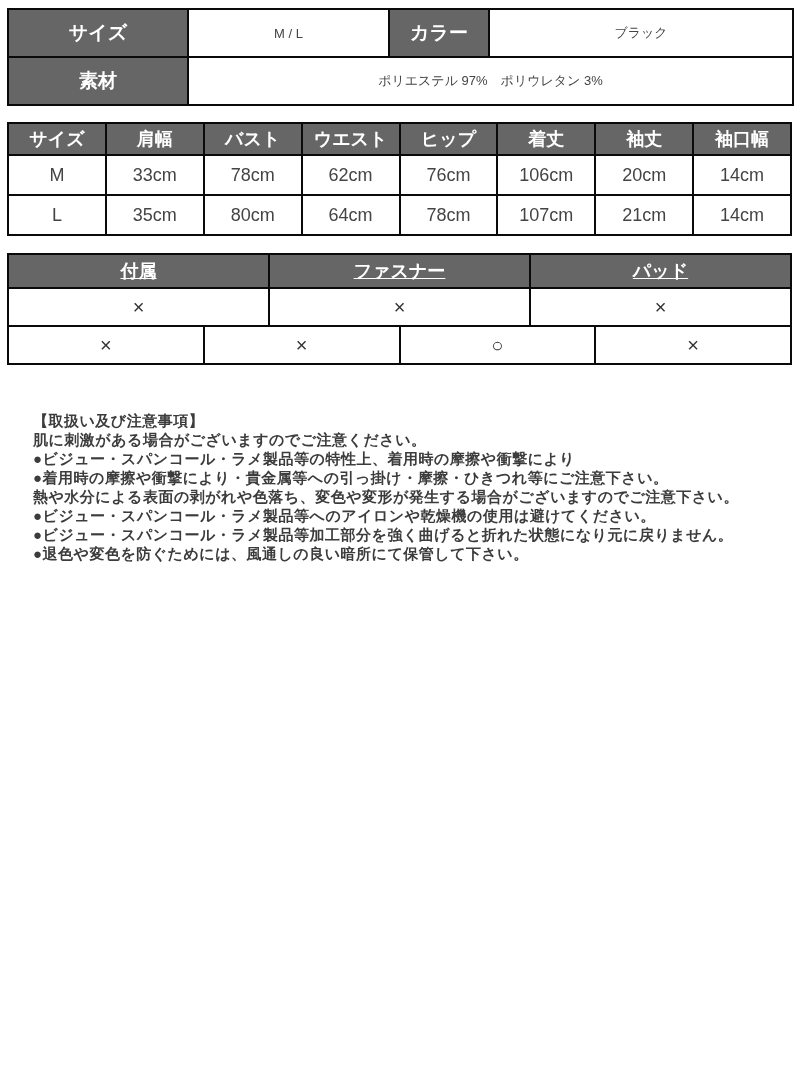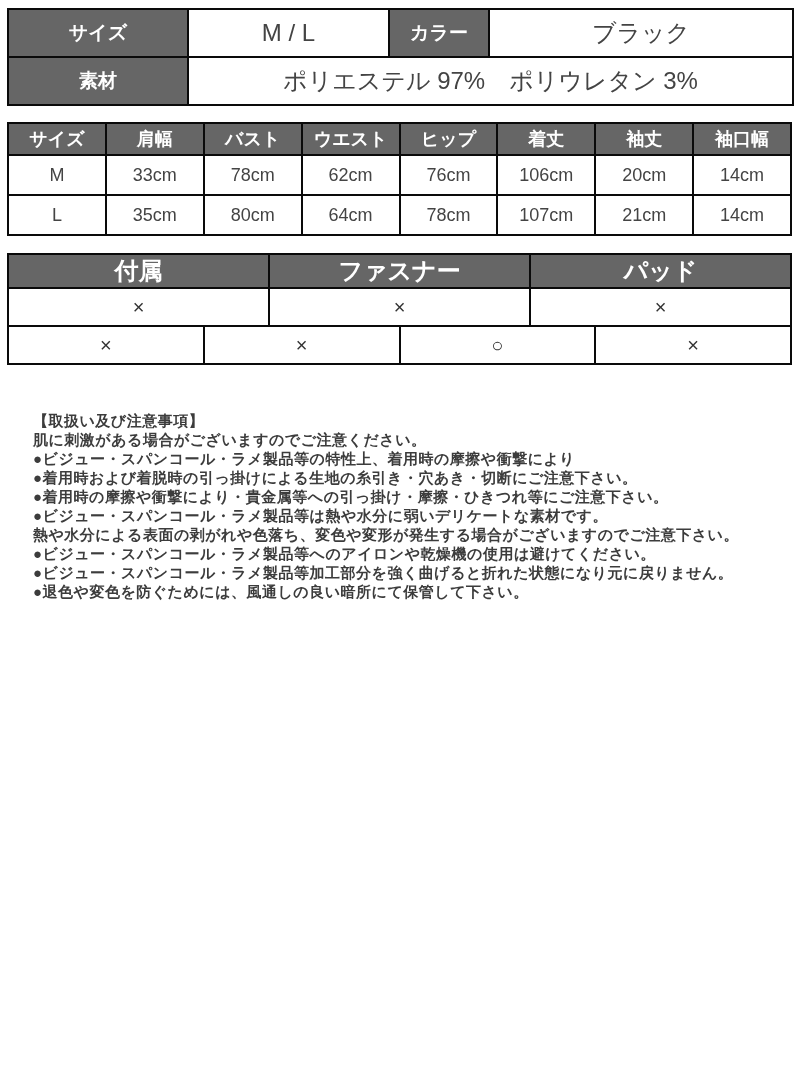--- a/index.html
+++ b/index.html
@@ -26,31 +26,31 @@
   .hd {
     background: #666666;
     color: #ffffff;
     font-weight: bold;
     font-size: 19px;
   }
   .val { color: #444444; font-size: 18px; font-weight: normal; }
 
   
   #info td { height: 48px; }
-  #info .val { font-size: 24px; text-align: center; }
+  #info .val { font-size: 13px; text-align: center; }
 
   
   #sizes { margin-top: 16px; }
   #sizes th { height: 32px; font-size: 18px; }
   #sizes td { height: 40px; }
 
   
   #spec-a { margin-top: 17px; }
   #spec-b { margin-top: -2px; }
-  #spec-a th, #spec-b th { height: 34px; font-size: 24px; }
+  #spec-a th, #spec-b th { height: 34px; font-size: 18px; text-decoration: underline; }
   #spec-a td, #spec-b td { height: 38px; font-size: 20px; color: #333333; }
   .circle { font-size: 24px; }
 
   
   .notes {
     margin: 46px 0 0 26px;
     color: #3c3c3c;
     font-size: 15px;
     line-height: 19px;
     letter-spacing: 0.5px;
@@ -142,22 +142,20 @@
       <td class="circle">○</td>
       <td>×</td>
     </tr>
   </tbody>
     </table>
 
   <div class="notes">
     <div>【取扱い及び注意事項】</div>
     <div>肌に刺激がある場合がございますのでご注意ください。</div>
     <div>●ビジュー・スパンコール・ラメ製品等の特性上、着用時の摩擦や衝撃により</div>
-    <div>●着用時および着脱時の引っ掛けによる生地の糸引き・穴あき・切断にご注意下さい。</div>
     <div>●着用時の摩擦や衝撃により・貴金属等への引っ掛け・摩擦・ひきつれ等にご注意下さい。</div>
-    <div>●ビジュー・スパンコール・ラメ製品等は熱や水分に弱いデリケートな素材です。</div>
     <div>熱や水分による表面の剥がれや色落ち、変色や変形が発生する場合がございますのでご注意下さい。</div>
     <div>●ビジュー・スパンコール・ラメ製品等へのアイロンや乾燥機の使用は避けてください。</div>
     <div>●ビジュー・スパンコール・ラメ製品等加工部分を強く曲げると折れた状態になり元に戻りません。</div>
     <div>●退色や変色を防ぐためには、風通しの良い暗所にて保管して下さい。</div>
   </div>
 
 </div>
 
 </body></html>

